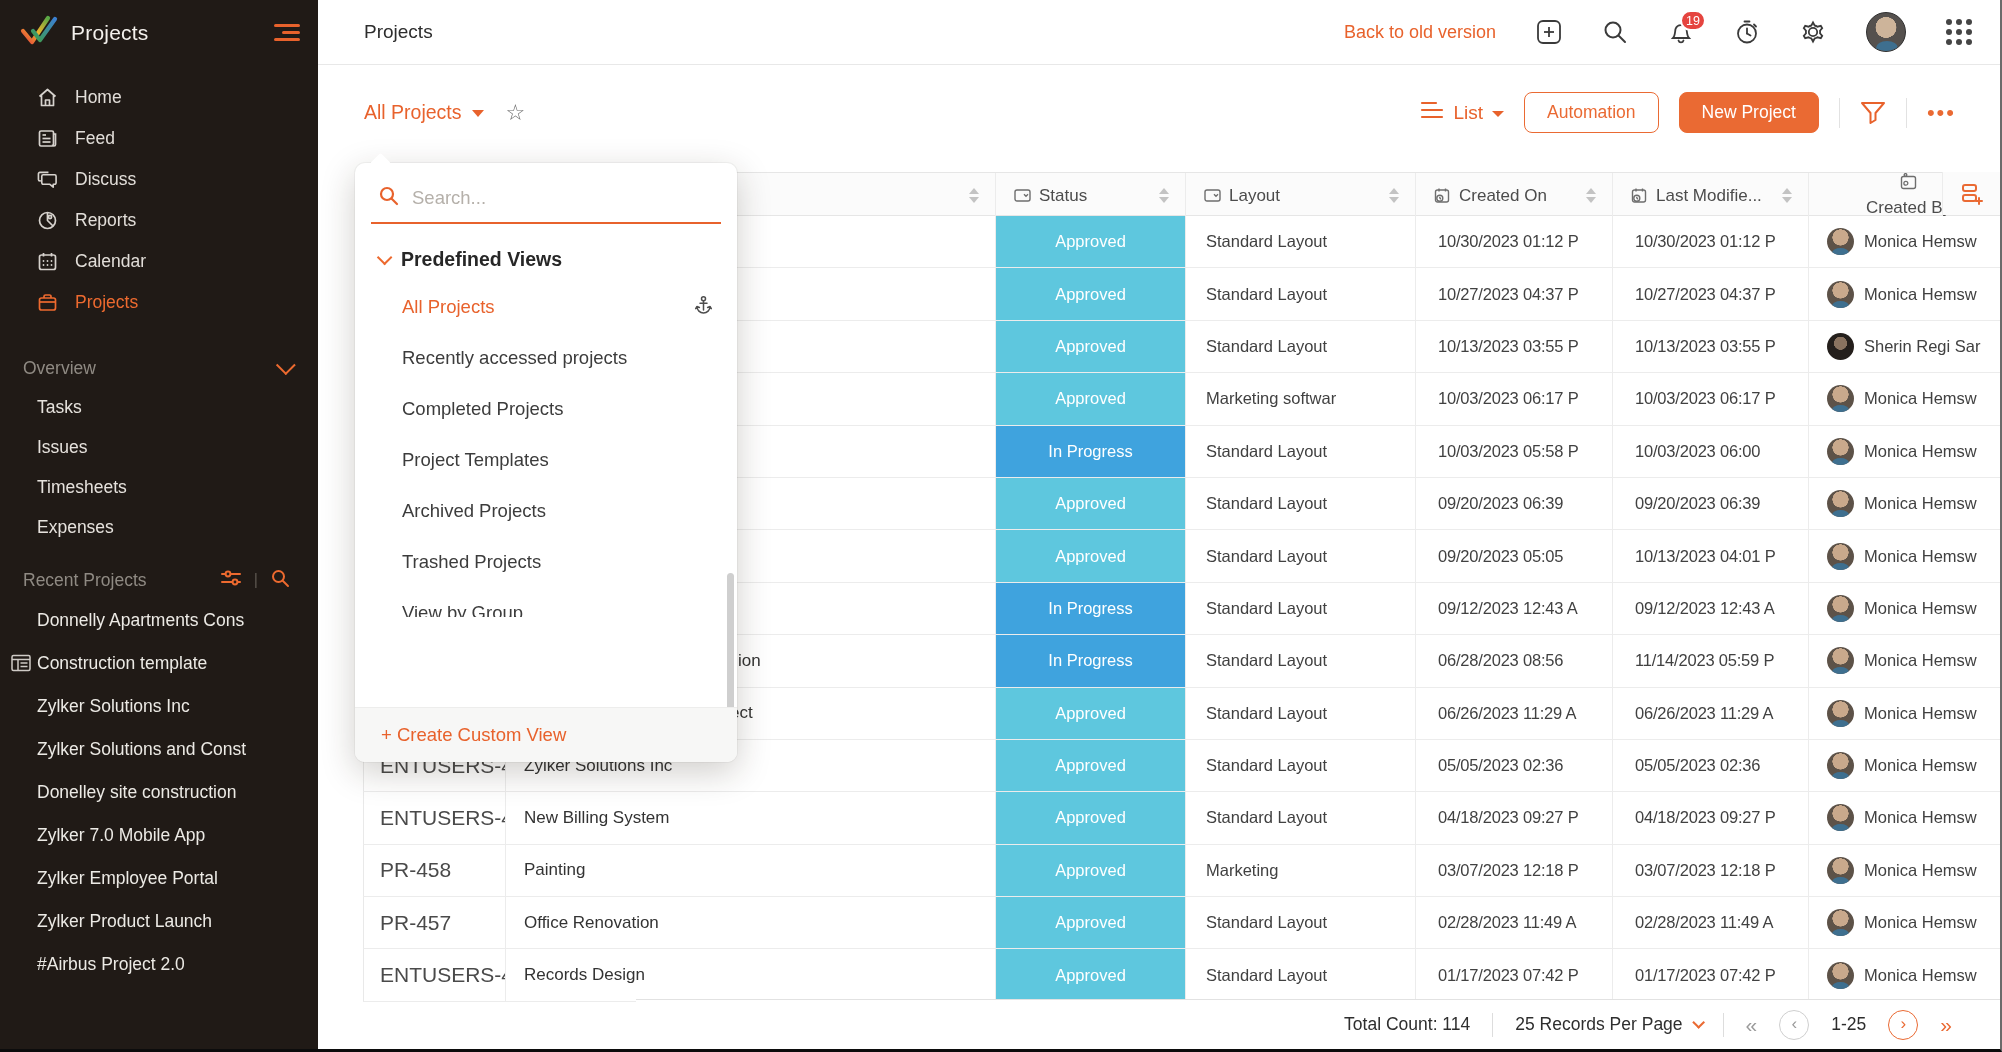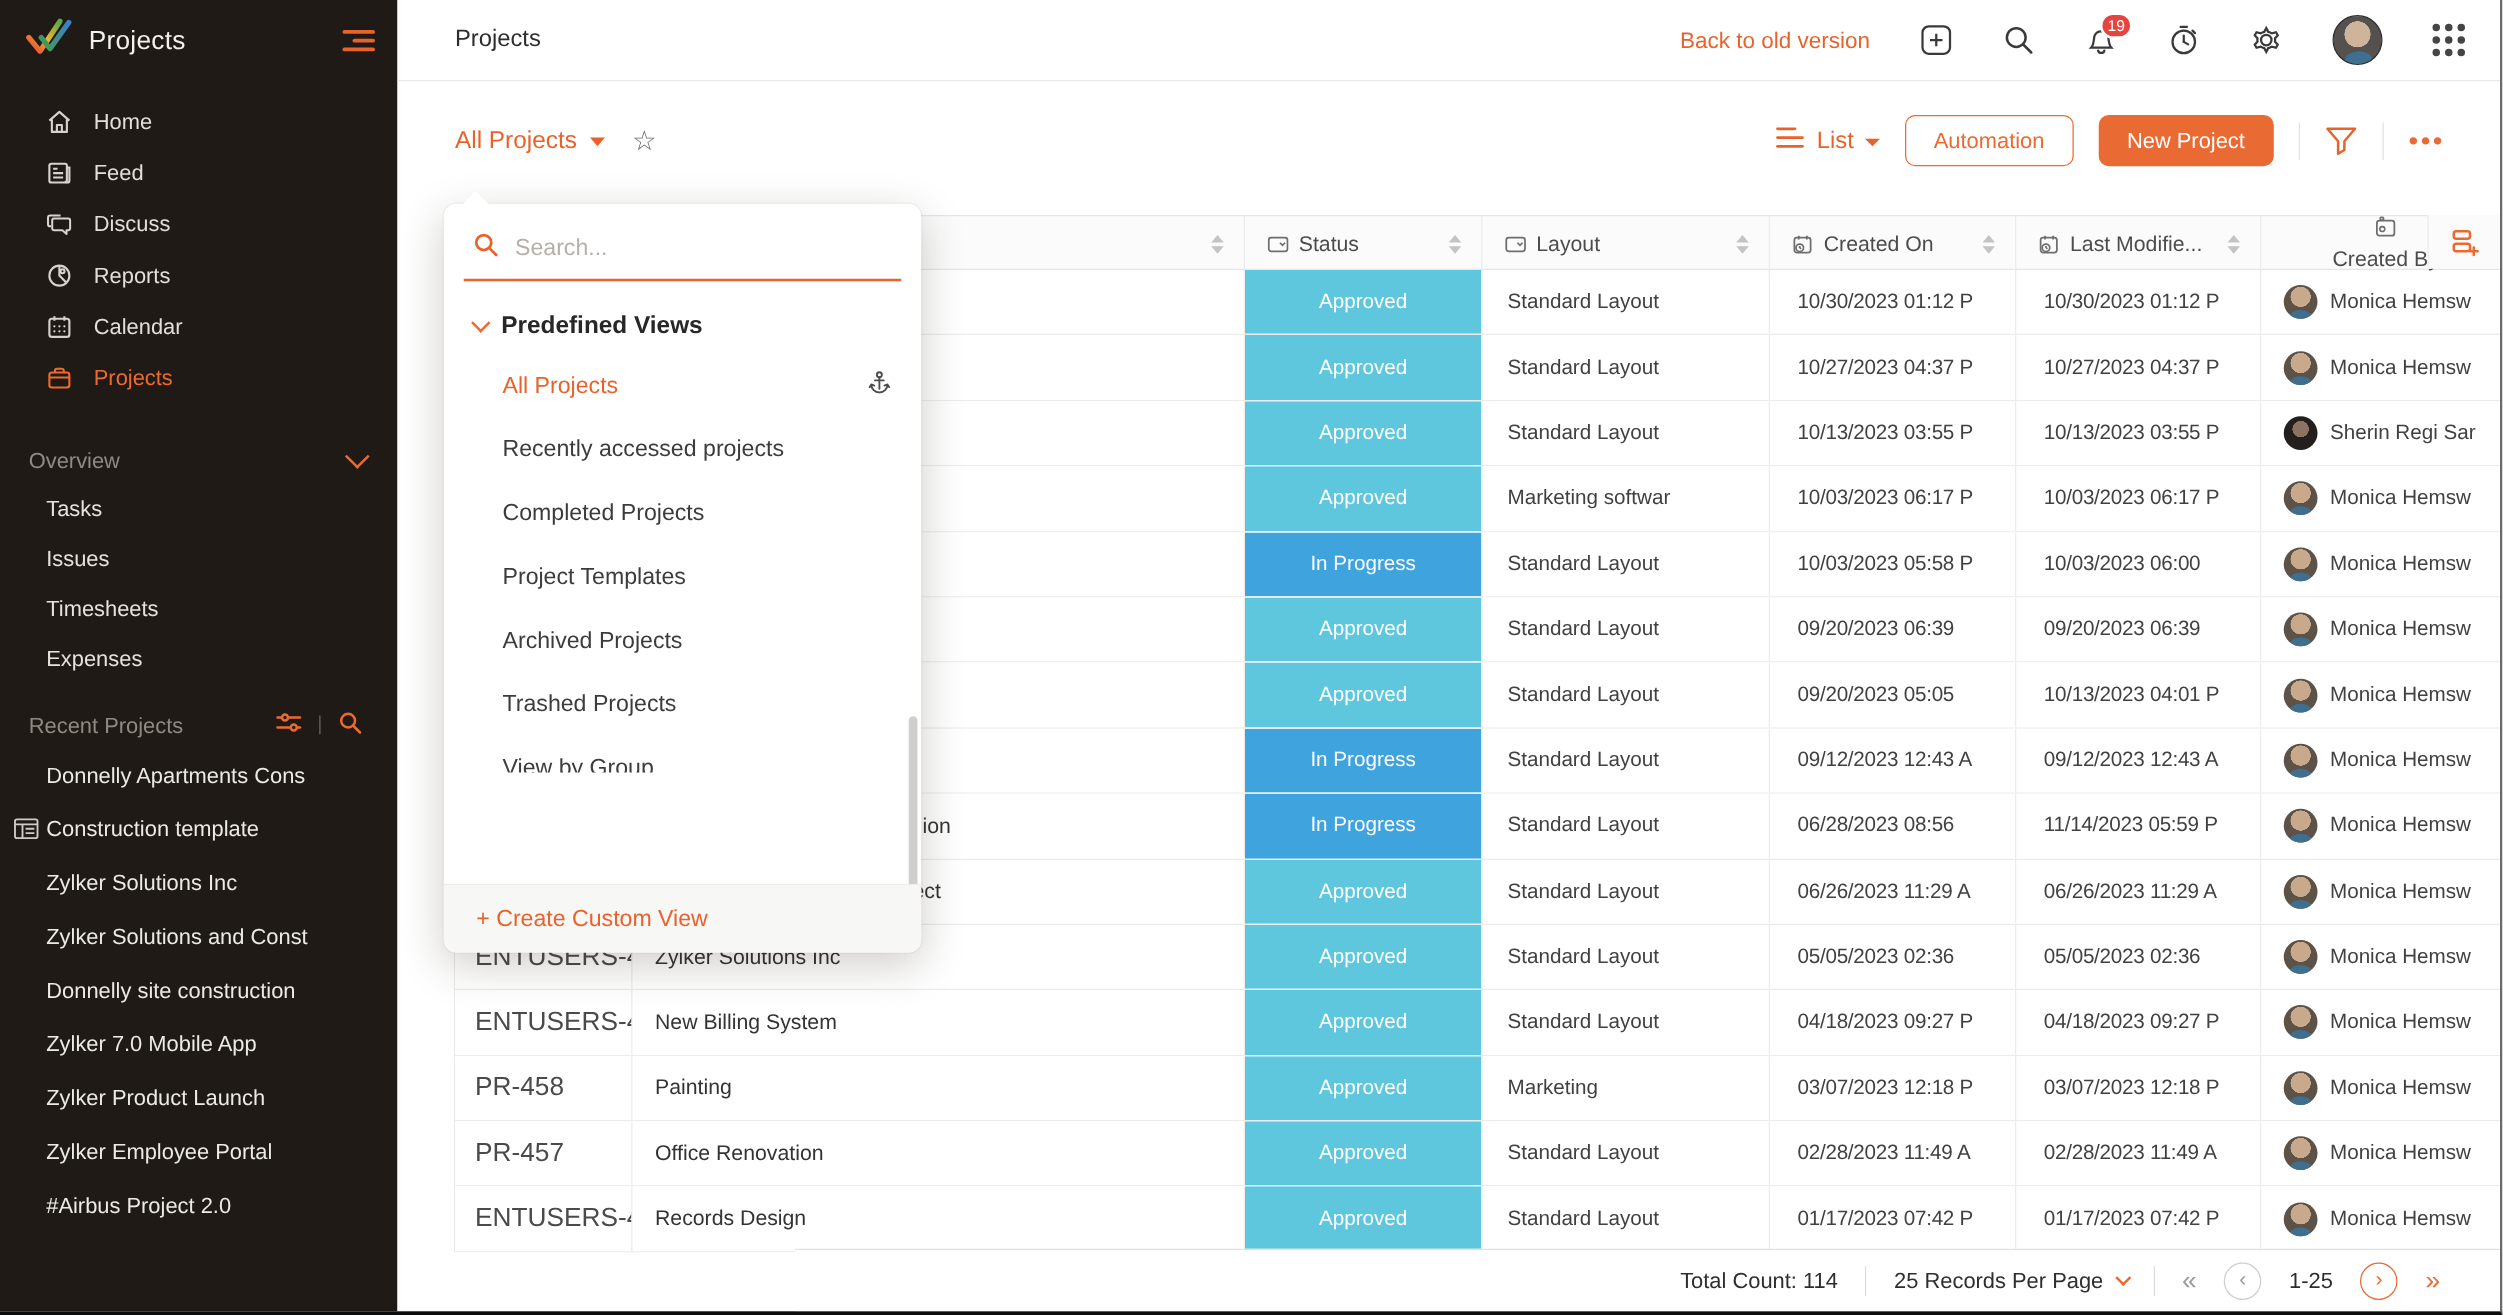--- a/index.html
+++ b/index.html
@@ -266,30 +266,30 @@
               </svg></span>
             <span>Construction template</span>
           </div>
           <div class="recent-item">
             <span>Zylker Solutions Inc</span>
           </div>
           <div class="recent-item">
             <span>Zylker Solutions and Const</span>
           </div>
           <div class="recent-item">
-            <span>Donnelly site construction</span>
+            <span>Donelley site construction</span>
           </div>
           <div class="recent-item">
             <span>Zylker 7.0 Mobile App</span>
           </div>
           <div class="recent-item">
+            <span>Zylker Employee Portal</span>
+          </div>
+          <div class="recent-item">
             <span>Zylker Product Launch</span>
-          </div>
-          <div class="recent-item">
-            <span>Zylker Employee Portal</span>
           </div>
           <div class="recent-item">
             <span>#Airbus Project 2.0</span>
           </div>
           <div class="recent-item clipped"></div>
         </div>
     </div>
   </aside>
 
   <div class="main">

